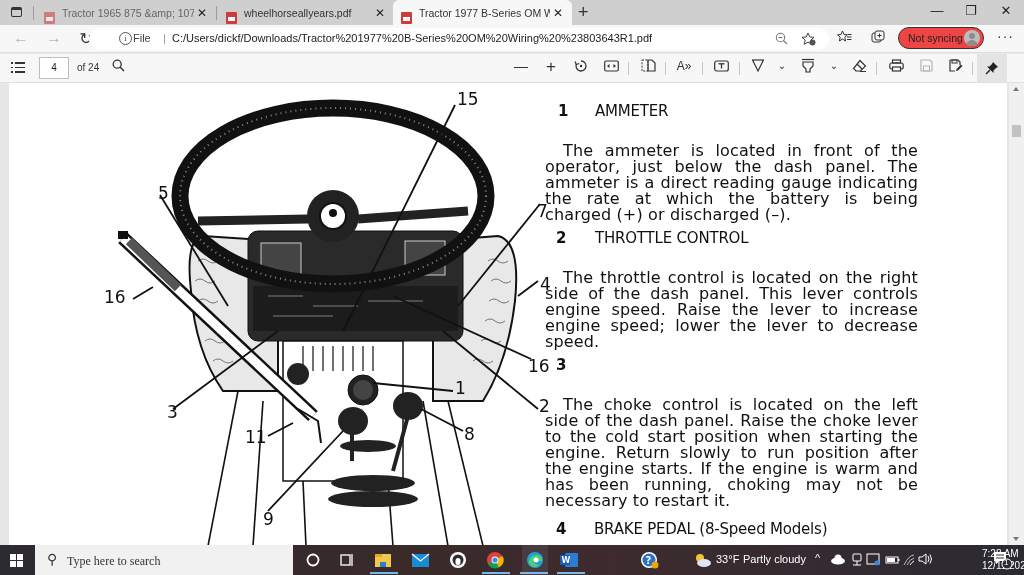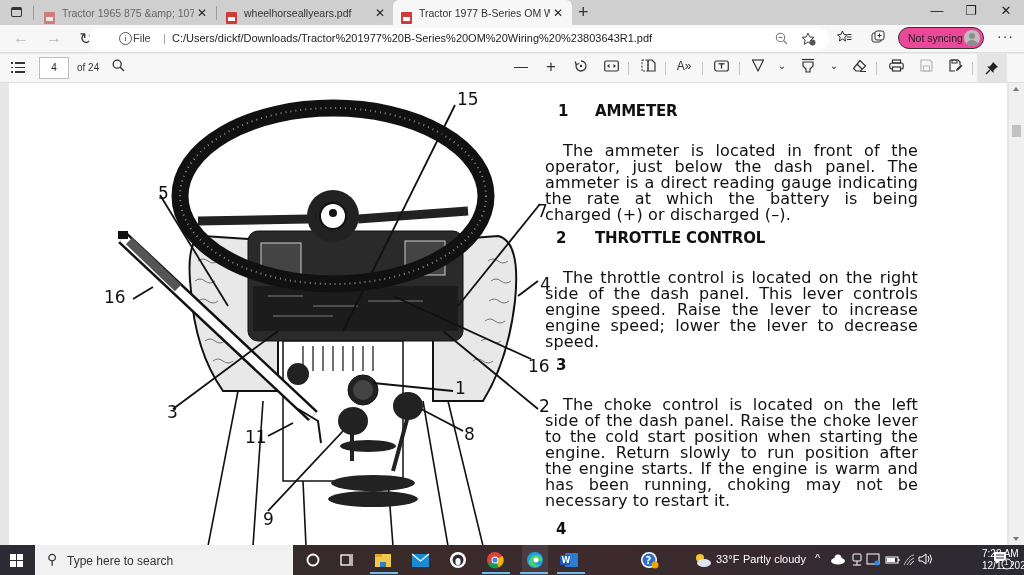--- a/index.html
+++ b/index.html
@@ -25,21 +25,21 @@
   .addrbar { position:absolute; left:0; top:25px; width:1024px; height:28px; background:#f7f7f7; border-bottom:1px solid #dedede; }
   .nav-ico { position:absolute; top:4px; font-size:16px; color:#b8b8b8; width:20px; text-align:center; }
   .nav-ico.refresh { color:#333; font-size:16px; }
   .omnibox { position:absolute; left:89px; top:3px; width:740px; height:22px; background:#fff; border-radius:11px; }
   .omnibox .info { position:absolute; left:30px; top:4px; width:13px; height:13px; border:1.2px solid #555; border-radius:50%; font-size:9px; text-align:center; line-height:11px; color:#555; font-family:"Liberation Serif", serif; }
   .omnibox .file { position:absolute; left:44px; top:4px; font-size:11px; color:#444; }
   .omnibox .pipe { position:absolute; left:74px; top:4px; font-size:11px; color:#999; }
   .omnibox .url { position:absolute; left:83px; top:4px; font-size:11px; color:#222; white-space:nowrap; }
   .omni-ico { position:absolute; top:4px; font-size:13px; color:#666; }
   .bar-ico { position:absolute; top:5px; font-size:13px; color:#333; }
-  .sync-btn { position:absolute; left:898px; top:2px; width:86px; height:22px; border:1.3px solid #333; border-radius:11px; background:#ec4899; }
+  .sync-btn { position:absolute; left:898px; top:2px; width:86px; height:22px; border:1.3px solid #333; border-radius:11px; background:#ef4444; }
   .sync-btn .lbl { position:absolute; left:9px; top:4px; font-size:10.5px; color:#222; }
   .sync-btn .avatar { position:absolute; right:3px; top:2px; width:16px; height:16px; border-radius:50%; background:#bdbdbd; overflow:hidden; }
   .sync-btn .avatar::before { content:""; position:absolute; left:5px; top:3px; width:6px; height:6px; border-radius:50%; background:#8c8c8c; }
   .sync-btn .avatar::after { content:""; position:absolute; left:2px; top:10px; width:12px; height:8px; border-radius:6px 6px 0 0; background:#8c8c8c; }
   .more { position:absolute; left:997px; top:3px; font-size:14px; color:#333; letter-spacing:1px; }
 
   
   .pdfbar { position:absolute; left:0; top:54px; width:1024px; height:29px; background:#f7f7f7; border-bottom:1px solid #e0e0e0; }
   .toc-ico { position:absolute; left:11px; top:8px; width:14px; height:11px; }
   .toc-ico i { position:absolute; left:0; height:1.6px; background:#333; }
@@ -52,33 +52,33 @@
   
   .viewer { position:absolute; left:0; top:83px; width:1024px; height:462px; background:#e6e6e6; }
   .page { position:absolute; left:9px; top:0; width:998px; height:462px; background:#fff; }
   .scrollbar { position:absolute; left:1009px; top:83px; width:15px; height:462px; background:#f0f0f0; }
   .scrollbar .thumb { position:absolute; left:3px; top:42px; width:9px; height:12px; background:#c2c2c2; }
   .scrollbar .arrow-up { position:absolute; left:4px; top:-24px; width:0; height:0; border-left:3px solid transparent; border-right:3px solid transparent; border-bottom:4px solid #777; }
   .scrollbar .arrow-down { position:absolute; left:4px; bottom:4px; width:0; height:0; border-left:3px solid transparent; border-right:3px solid transparent; border-top:4px solid #777; }
 
   .doc { font-family: "DejaVu Sans", sans-serif; color:#111; }
   .sec-num { position:absolute; font-weight:bold; font-size:15px; }
-  .sec-title { position:absolute; font-weight:bold; font-size:15px; letter-spacing:-0.2px; }
+  .sec-title { position:absolute; font-weight:normal; font-size:15px; letter-spacing:-0.2px; }
   .para { position:absolute; font-size:16px; line-height:16px; text-align:justify; text-align-last:left; width:373px; letter-spacing:0.15px;margin-top:12px; }
 
   .diagram { position:absolute; left:75px; top:8px; width:460px; height:455px;margin-left:28px; }
   .callout { position:absolute; font-family:"DejaVu Sans", sans-serif; font-size:17px; color:#111; }
 
   
   .taskbar { position:absolute; left:0; top:545px; width:1024px; height:30px; background:#3a2a2f; background: linear-gradient(90deg,#2c2a33 0%, #3a2a2a 40%, #3d2b2d 60%, #2b2a33 100%); }
   .start { position:absolute; left:10px; top:9px; width:13px; height:13px; }
   .start i { position:absolute; width:6px; height:6px; background:#fff; }
   .search-box { position:absolute; left:35px; top:0; width:258px; height:30px; background:#f1f1f1; }
   .search-box .ico { position:absolute; left:12px; top:6px; font-size:14px; color:#333; transform: scaleX(-1); }
-  .search-box .ph { position:absolute; left:32px; top:9px; font-size:12px; color:#333; }
+  .search-box .ph { position:absolute; left:32px; top:9px; font-size:12px; color:#333;font-family:Liberation Serif, serif; }
   .tb-ico { position:absolute; top:6px; width:20px; height:18px; }
   .tb-underline { position:absolute; top:27px; height:2px; background:#76b9ed; }
   .tray { position:absolute; top:8px; font-size:11px; color:#fff; }
   .clock { position:absolute; left:940px; top:3px; font-size:10px; color:#fff; text-align:left; line-height:12px;margin-left:42px; }
 </style>
 </head>
 <body>
 
 <div class="tabbar">
   <div class="tab-actions">
@@ -369,20 +369,21 @@
     <p class="para" style="left:536px;top:48px;text-indent:18px">The ammeter is located in front of the operator, just below the dash panel. The ammeter is a direct reading gauge indicating the rate at which the battery is being charged (+) or discharged (–).</p>
 
     <span class="sec-num" style="left:547px;top:146px">2</span>
     <span class="sec-title" style="left:586px;top:146px">THROTTLE  CONTROL</span>
     <p class="para" style="left:536px;top:175px;text-indent:18px">The throttle control is located on the right side of the dash panel. This lever controls engine speed. Raise the lever to increase engine speed; lower the lever to decrease speed.</p>
 
     <span class="sec-num" style="left:547px;top:273px">3</span>
     <p class="para" style="left:536px;top:302px;text-indent:18px">The choke control is located on the left side of the dash panel. Raise the choke lever to the cold start position when starting the engine. Return slowly to run position after the engine starts. If the engine is warm and has been running, choking may not be necessary to restart it.</p>
 
     <span class="sec-num" style="left:547px;top:437px">4</span>
+    <span class="sec-title" style="left:585px;top:437px">BRAKE  PEDAL (8-Speed Models)</span>
   </div>
 </div>
 
 <div class="scrollbar">
   <div class="arrow-up" style="top:4px"></div>
   <div class="thumb"></div>
   <div class="arrow-down"></div>
 </div>
 
 <div class="taskbar">

